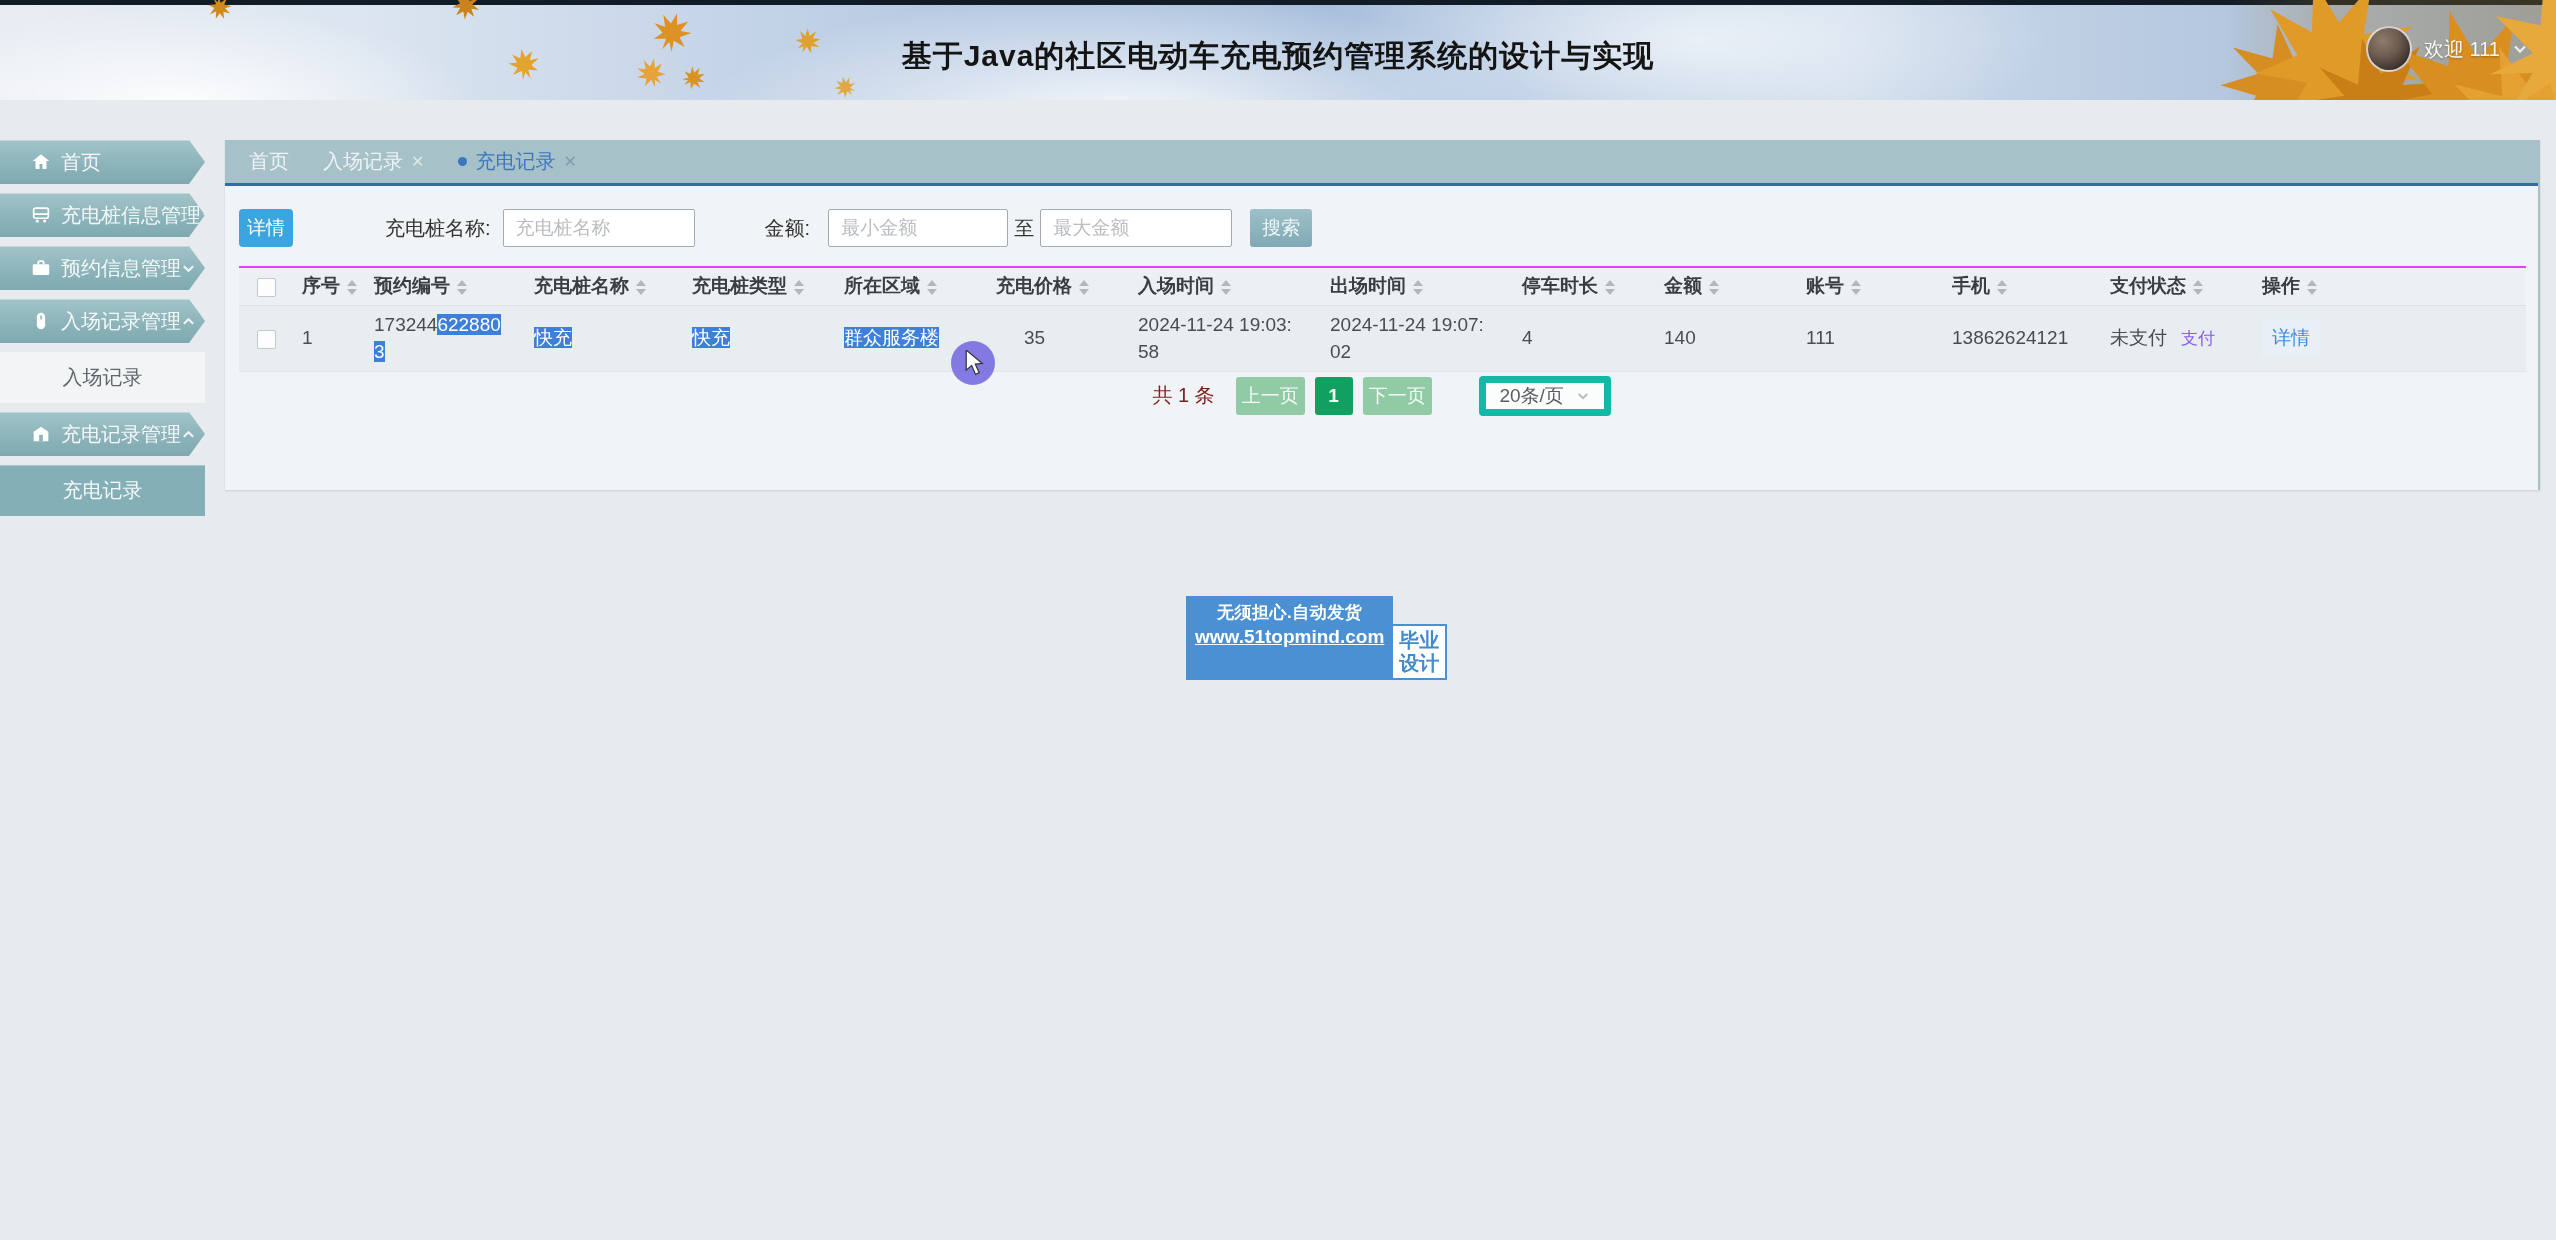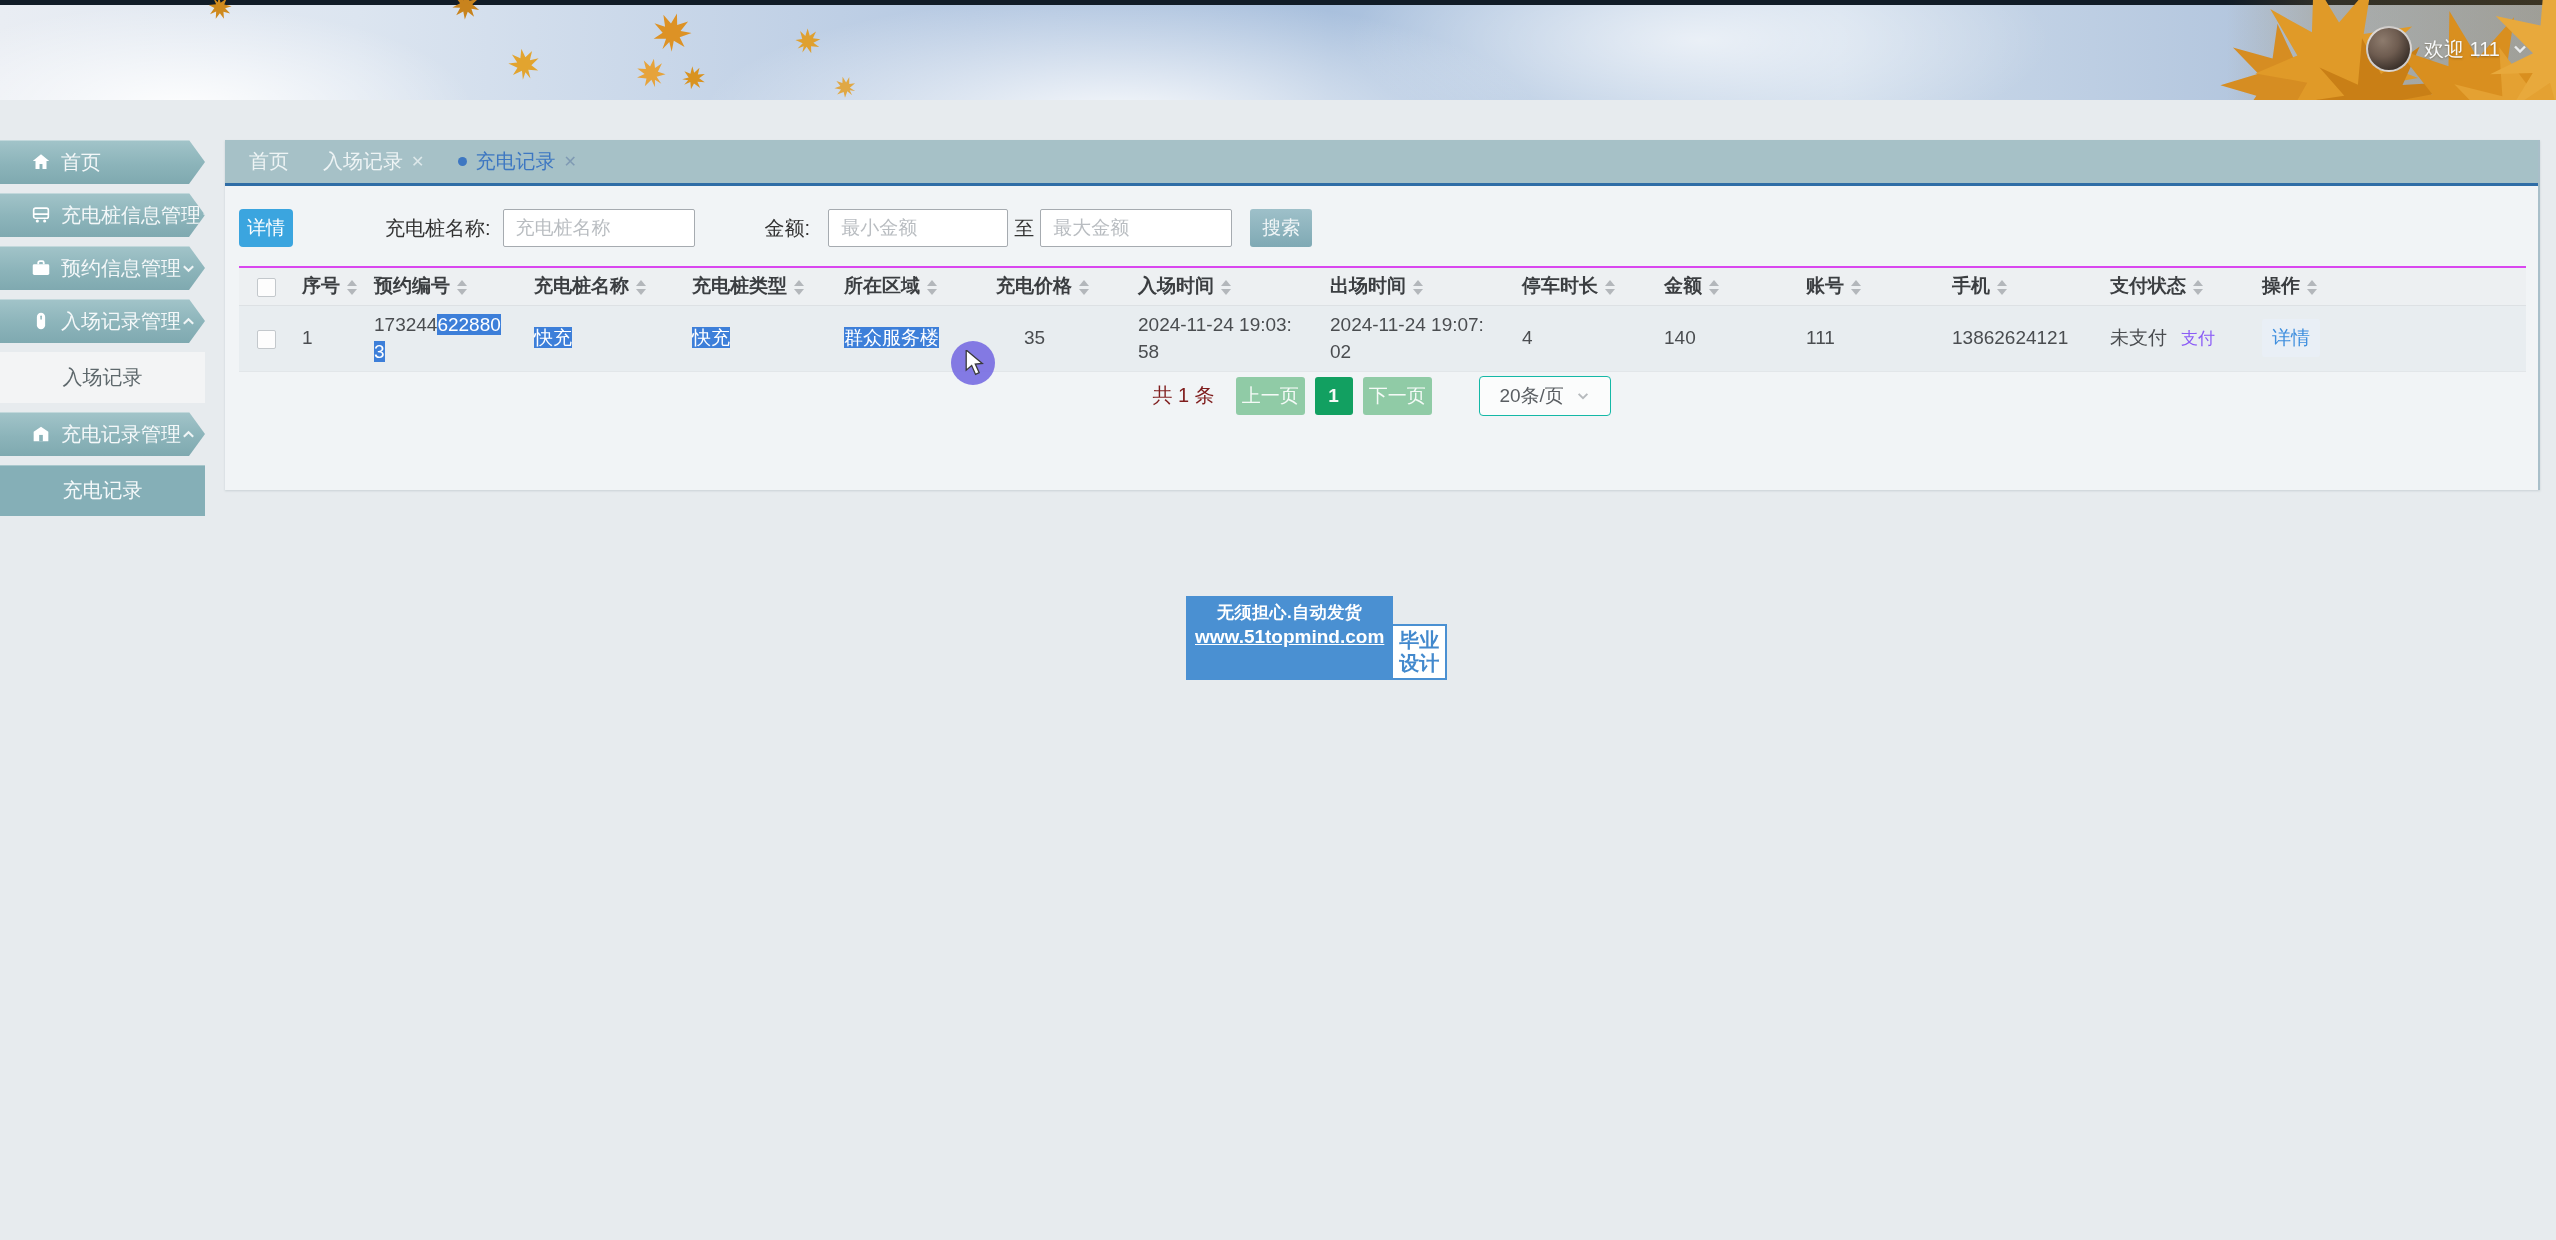--- a/index.html
+++ b/index.html
@@ -97,21 +97,21 @@
   .pay-link { font-size:17px; color:#8b5cf6; text-decoration:none; margin-left:14px; cursor:pointer; }
   .action-detail { display:inline-block; font-size:19px; color:#3e8ede; background:#e9eff6;
     padding:5px 10px; border-radius:3px; text-decoration:none; cursor:pointer; }
 
   
   .pagination { display:flex; align-items:center; justify-content:center; margin-top:16px; height:42px; padding-bottom:26px; }
   .pg-total { font-size:20px; color:#7f1d1d; margin-right:16px; }
   .pg-btn { height:38px; padding:0 6px; border:none; border-radius:3px; background:#90cba6;
     color:#f4faf6; font-size:19px; margin:0 5px; cursor:pointer; }
   .pg-num { width:38px; padding:0; background:#12a061; font-weight:700; }
-  .pagesize { margin-left:42px; width:132px; height:40px; background:#fbfcfc; border:1px solid #14b8a6;
+  .pagesize { margin-left:42px; width:132px; height:40px; background:#fbfcfc; border:7px solid #14b8a6;
     border-radius:4px; display:flex; align-items:center; justify-content:center; gap:12px;
     font-size:19px; color:#5a5e62; cursor:pointer; }
   .pagesize svg { width:14px; height:14px; stroke:#b6babd; stroke-width:2.2; fill:none; }
 
   
   .watermark { position:absolute; left:1186px; top:596px; display:flex; align-items:stretch; }
   .wm-left { background:#4a90d2; color:#fff; padding:5px 9px 13px 9px; text-align:center; }
   .wm-line1 { font-size:17px; font-weight:700; letter-spacing:.5px; }
   .wm-line2 { font-size:19px; font-weight:700; text-decoration:underline; margin-top:2px; }
   .wm-badge { background:#fff; border:2px solid #4a90d2; border-left:none; color:#4389cd;
@@ -175,20 +175,21 @@
   <svg class="leaf" style="left:2378px;top:4px;width:190px;height:190px;color:#d98f1f;transform:rotate(-15deg)">
       <use href="#leaf"></use>
     </svg>
   <svg class="leaf" style="left:2440px;top:40px;width:170px;height:170px;color:#e4a132;transform:rotate(-60deg)">
       <use href="#leaf"></use>
     </svg>
   <svg class="leaf" style="left:2486px;top:-34px;width:170px;height:170px;color:#e8a93c;transform:rotate(60deg)">
       <use href="#leaf"></use>
     </svg>
 
+  <h1 class="page-title">基于Java的社区电动车充电预约管理系统的设计与实现</h1>
 
   <div class="user-box">
     <div class="avatar"></div>
     <span class="welcome">欢迎 111</span>
     <svg class="user-caret" viewBox="0 0 16 16">
         <path d="M3 5.5l5 5 5-5"></path>
       </svg>
   </div>
 </header>
 

